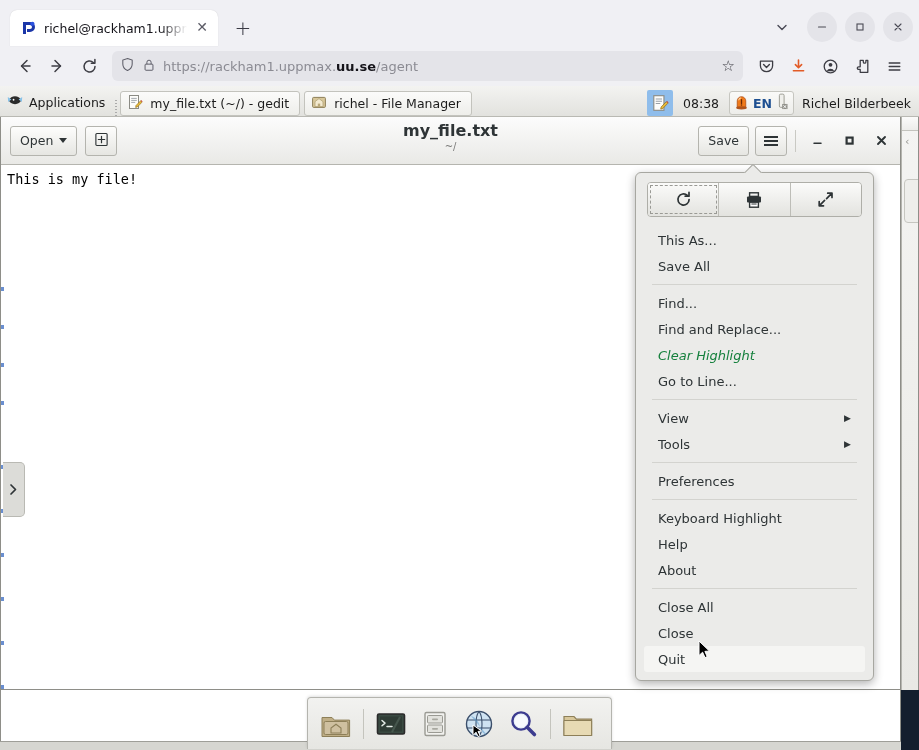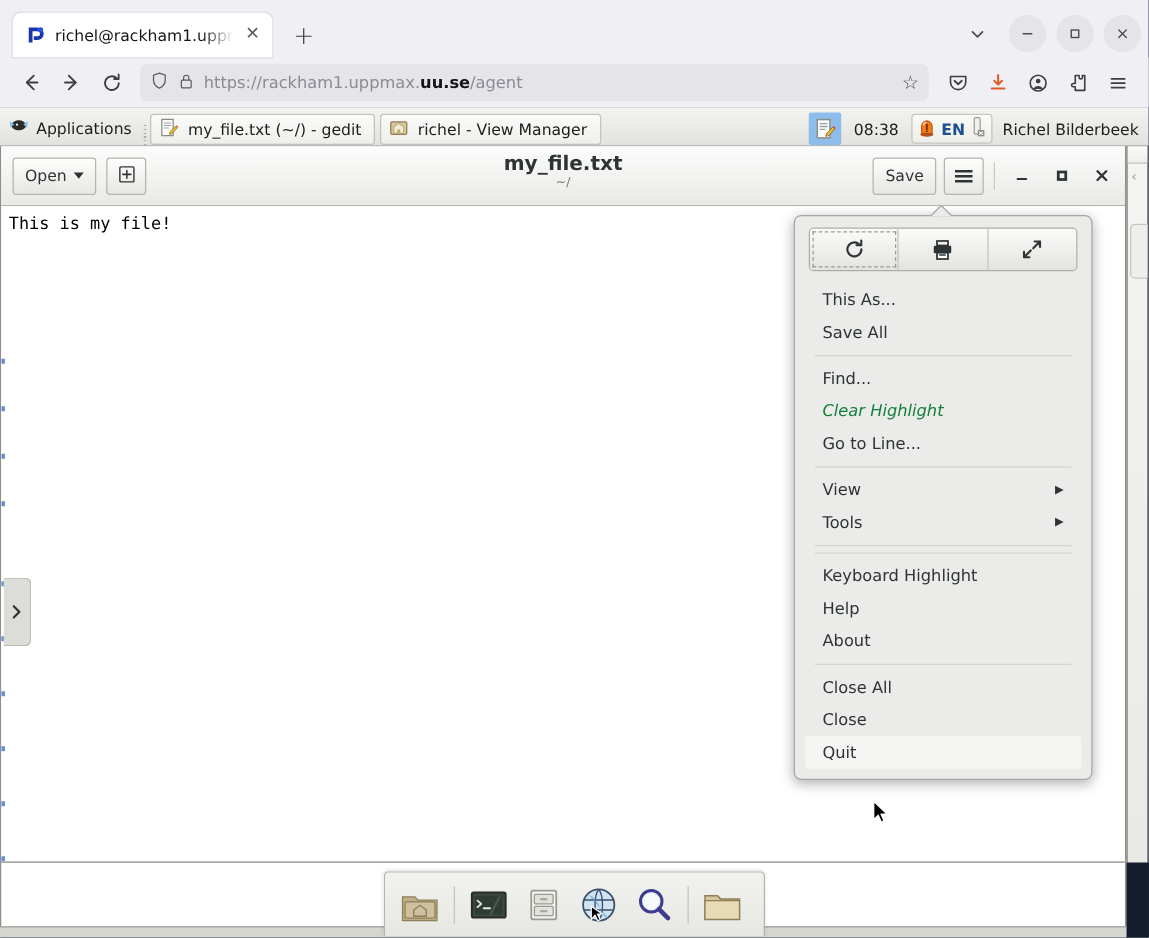--- a/index.html
+++ b/index.html
@@ -439,21 +439,21 @@
     </div>
 
     <div class="winbtn">
       <span>
         <svg width="16" height="16" viewBox="0 0 16 16">
           <rect x="1.6" y="3.4" width="12.8" height="10" rx="1" fill="#d8c79a" stroke="#8d7f58"></rect>
           <path d="M8 4.6 12 7.6v5H4v-5z" fill="#f3ead0" stroke="#a9996c" stroke-width=".7"></path>
           <rect x="6.8" y="9.6" width="2.4" height="3" fill="#b9a87a"></rect>
         </svg>
       </span>
-      <span>richel - View Manager</span>
+      <span>richel - File Manager</span>
     </div>
 
     <div class="panel-right">
       <div class="tray-item active">
         <svg width="18" height="18" viewBox="0 0 16 16">
           <rect x="2.5" y="1.5" width="9" height="13" fill="#fdfdfb" stroke="#8b8b84"></rect>
           <path d="M4.2 4.4h5.6M4.2 6.4h5.6M4.2 8.4h4" stroke="#9aa0a6" stroke-width=".9"></path>
           <path d="M9 11.5 13.6 6.8l1.4 1.4L10.4 13l-1.8.4z" fill="#e8b93a" stroke="#8a6b17" stroke-width=".6"></path>
           <path d="m13.6 6.8 1.4 1.4.6-.7-1.4-1.4z" fill="#c94b3c"></path>
         </svg>
@@ -591,38 +591,44 @@
         <span>This As...</span>
       </div>
     <div class="menu-item">
         <span>Save All</span>
       </div>
     <div class="menu-div"></div>
 
     <div class="menu-item">
         <span>Find...</span>
       </div>
+    <div class="menu-item">
+        <span>Find and Replace...</span>
+      </div>
     <div class="menu-item disabled">
         <span>Clear Highlight</span>
       </div>
     <div class="menu-item">
         <span>Go to Line...</span>
       </div>
     <div class="menu-div"></div>
 
     <div class="menu-item">
       <span>View</span>
       <span class="sub-arrow">▶</span>
     </div>
     <div class="menu-item">
       <span>Tools</span>
       <span class="sub-arrow">▶</span>
     </div>
     <div class="menu-div"></div>
 
+    <div class="menu-item">
+        <span>Preferences</span>
+      </div>
     <div class="menu-div"></div>
 
     <div class="menu-item">
         <span>Keyboard Highlight</span>
       </div>
     <div class="menu-item">
         <span>Help</span>
       </div>
     <div class="menu-item">
         <span>About</span>

